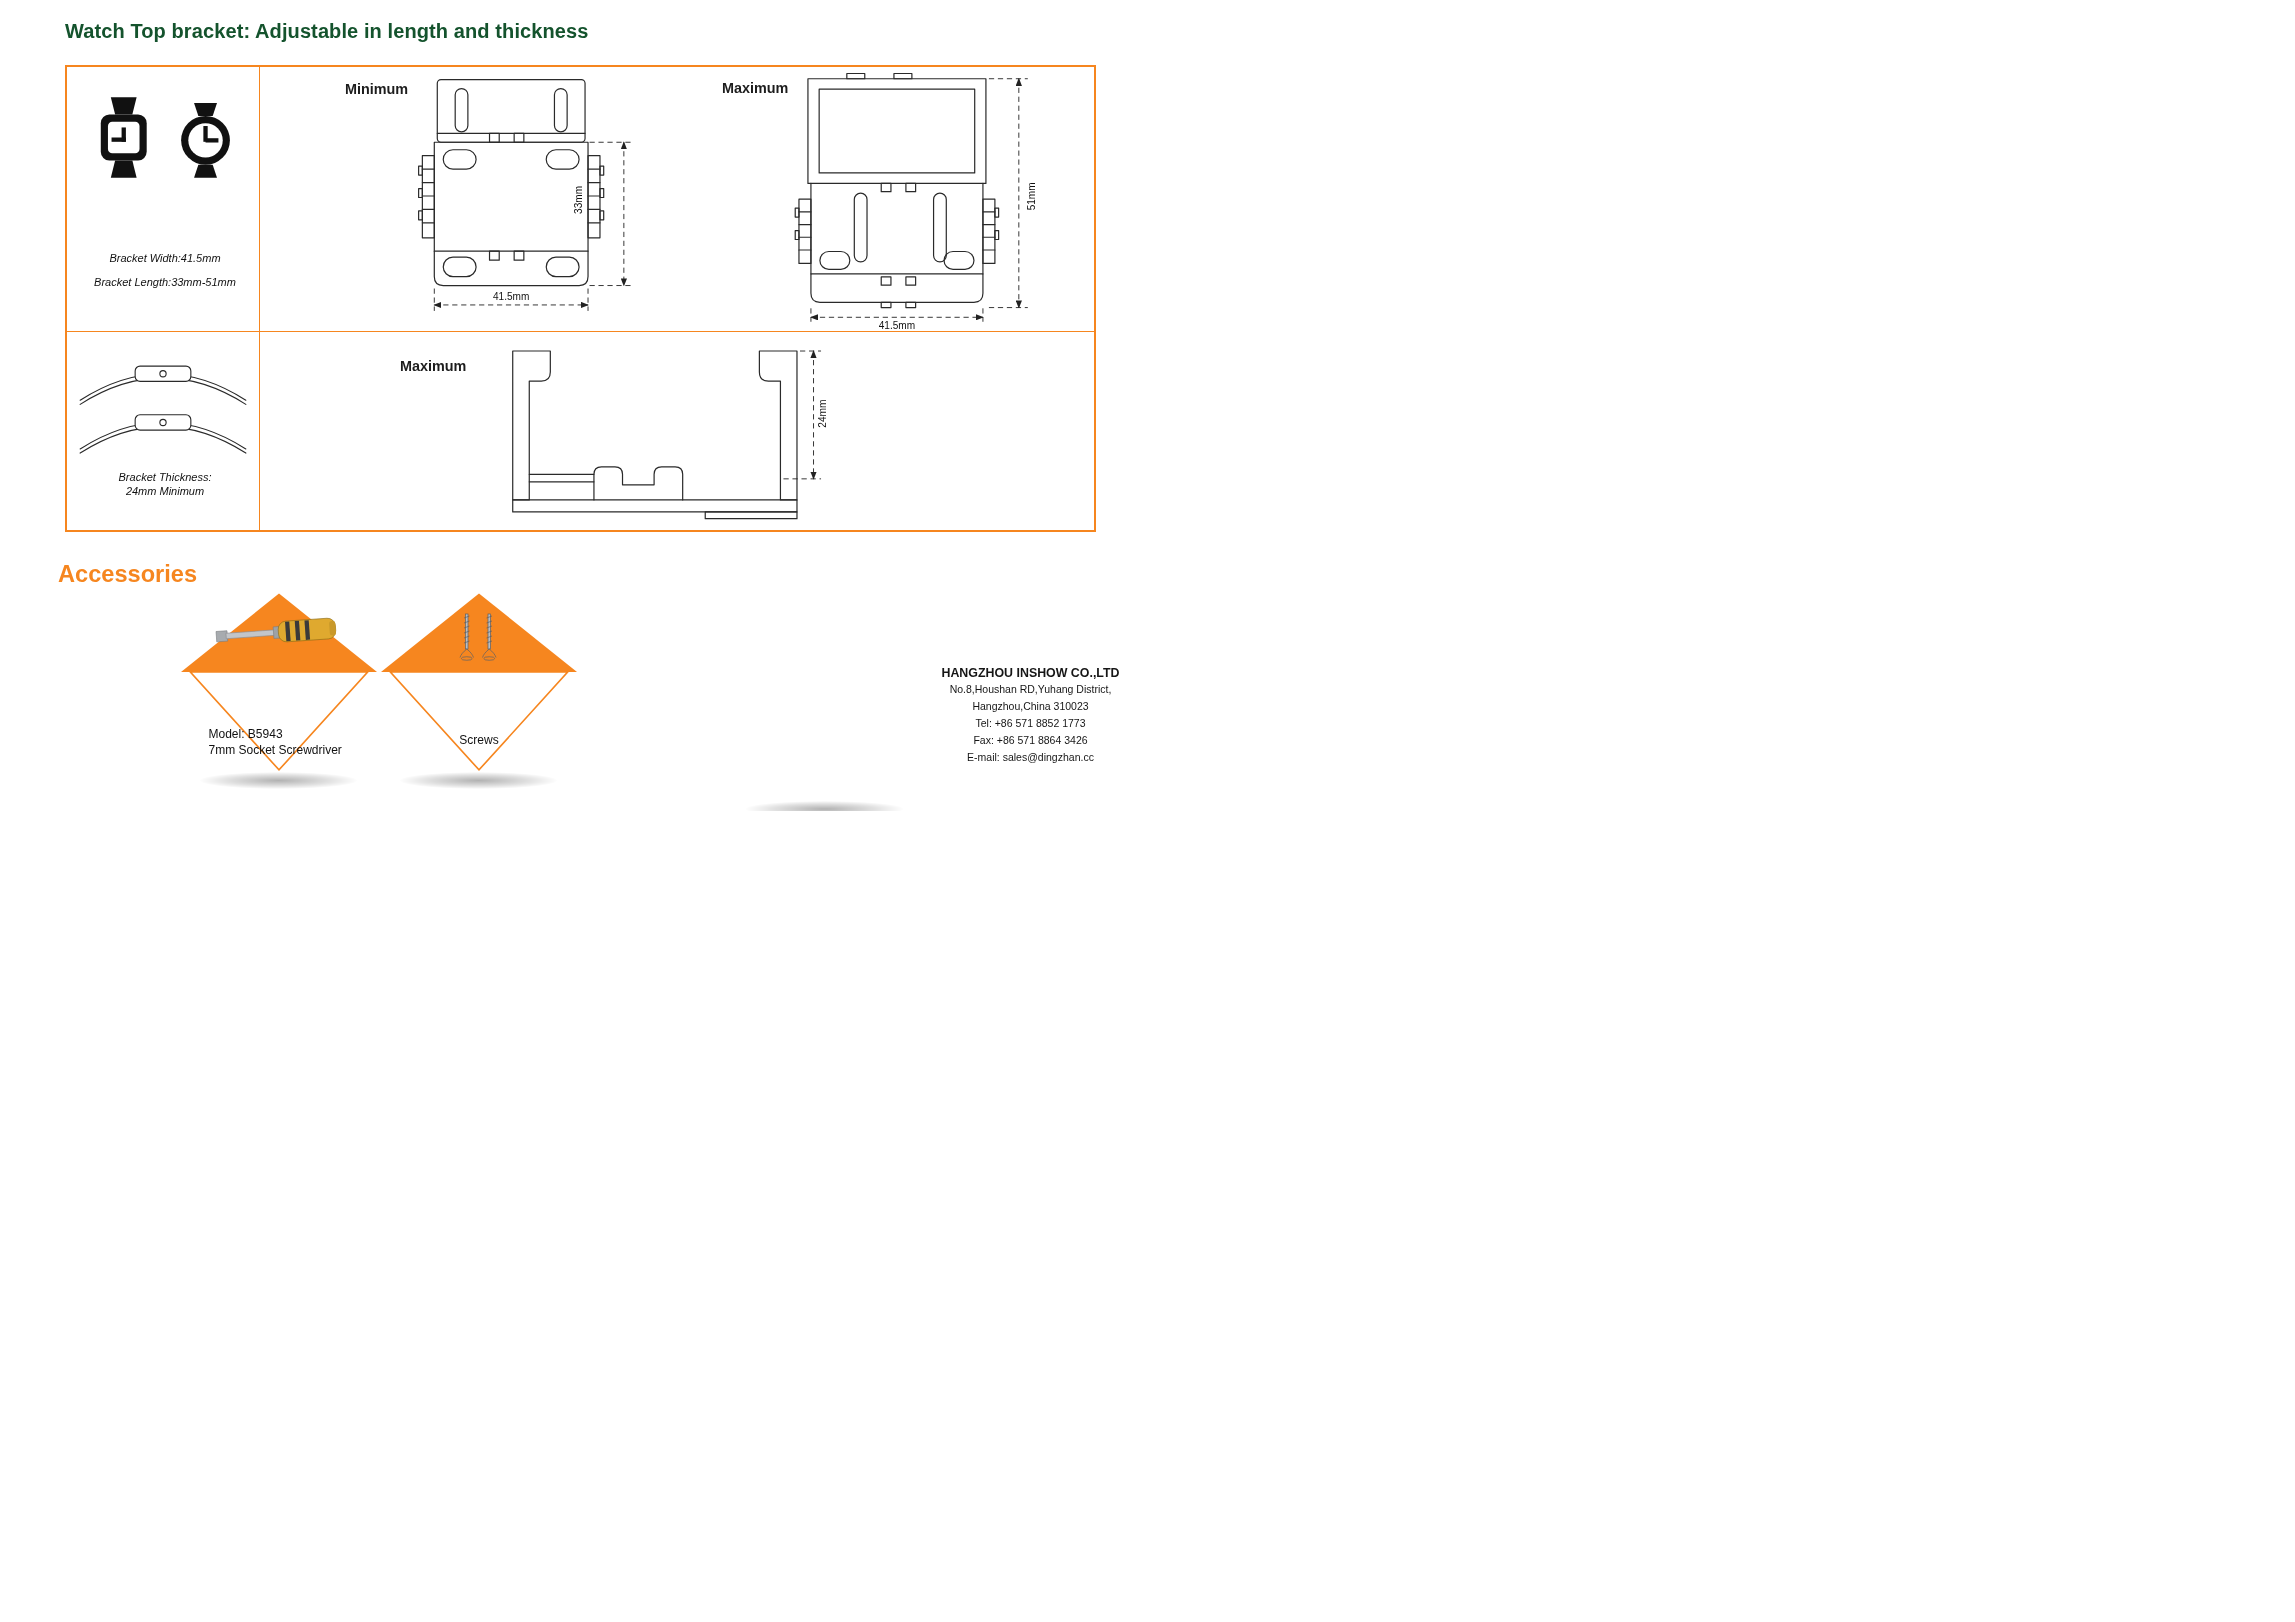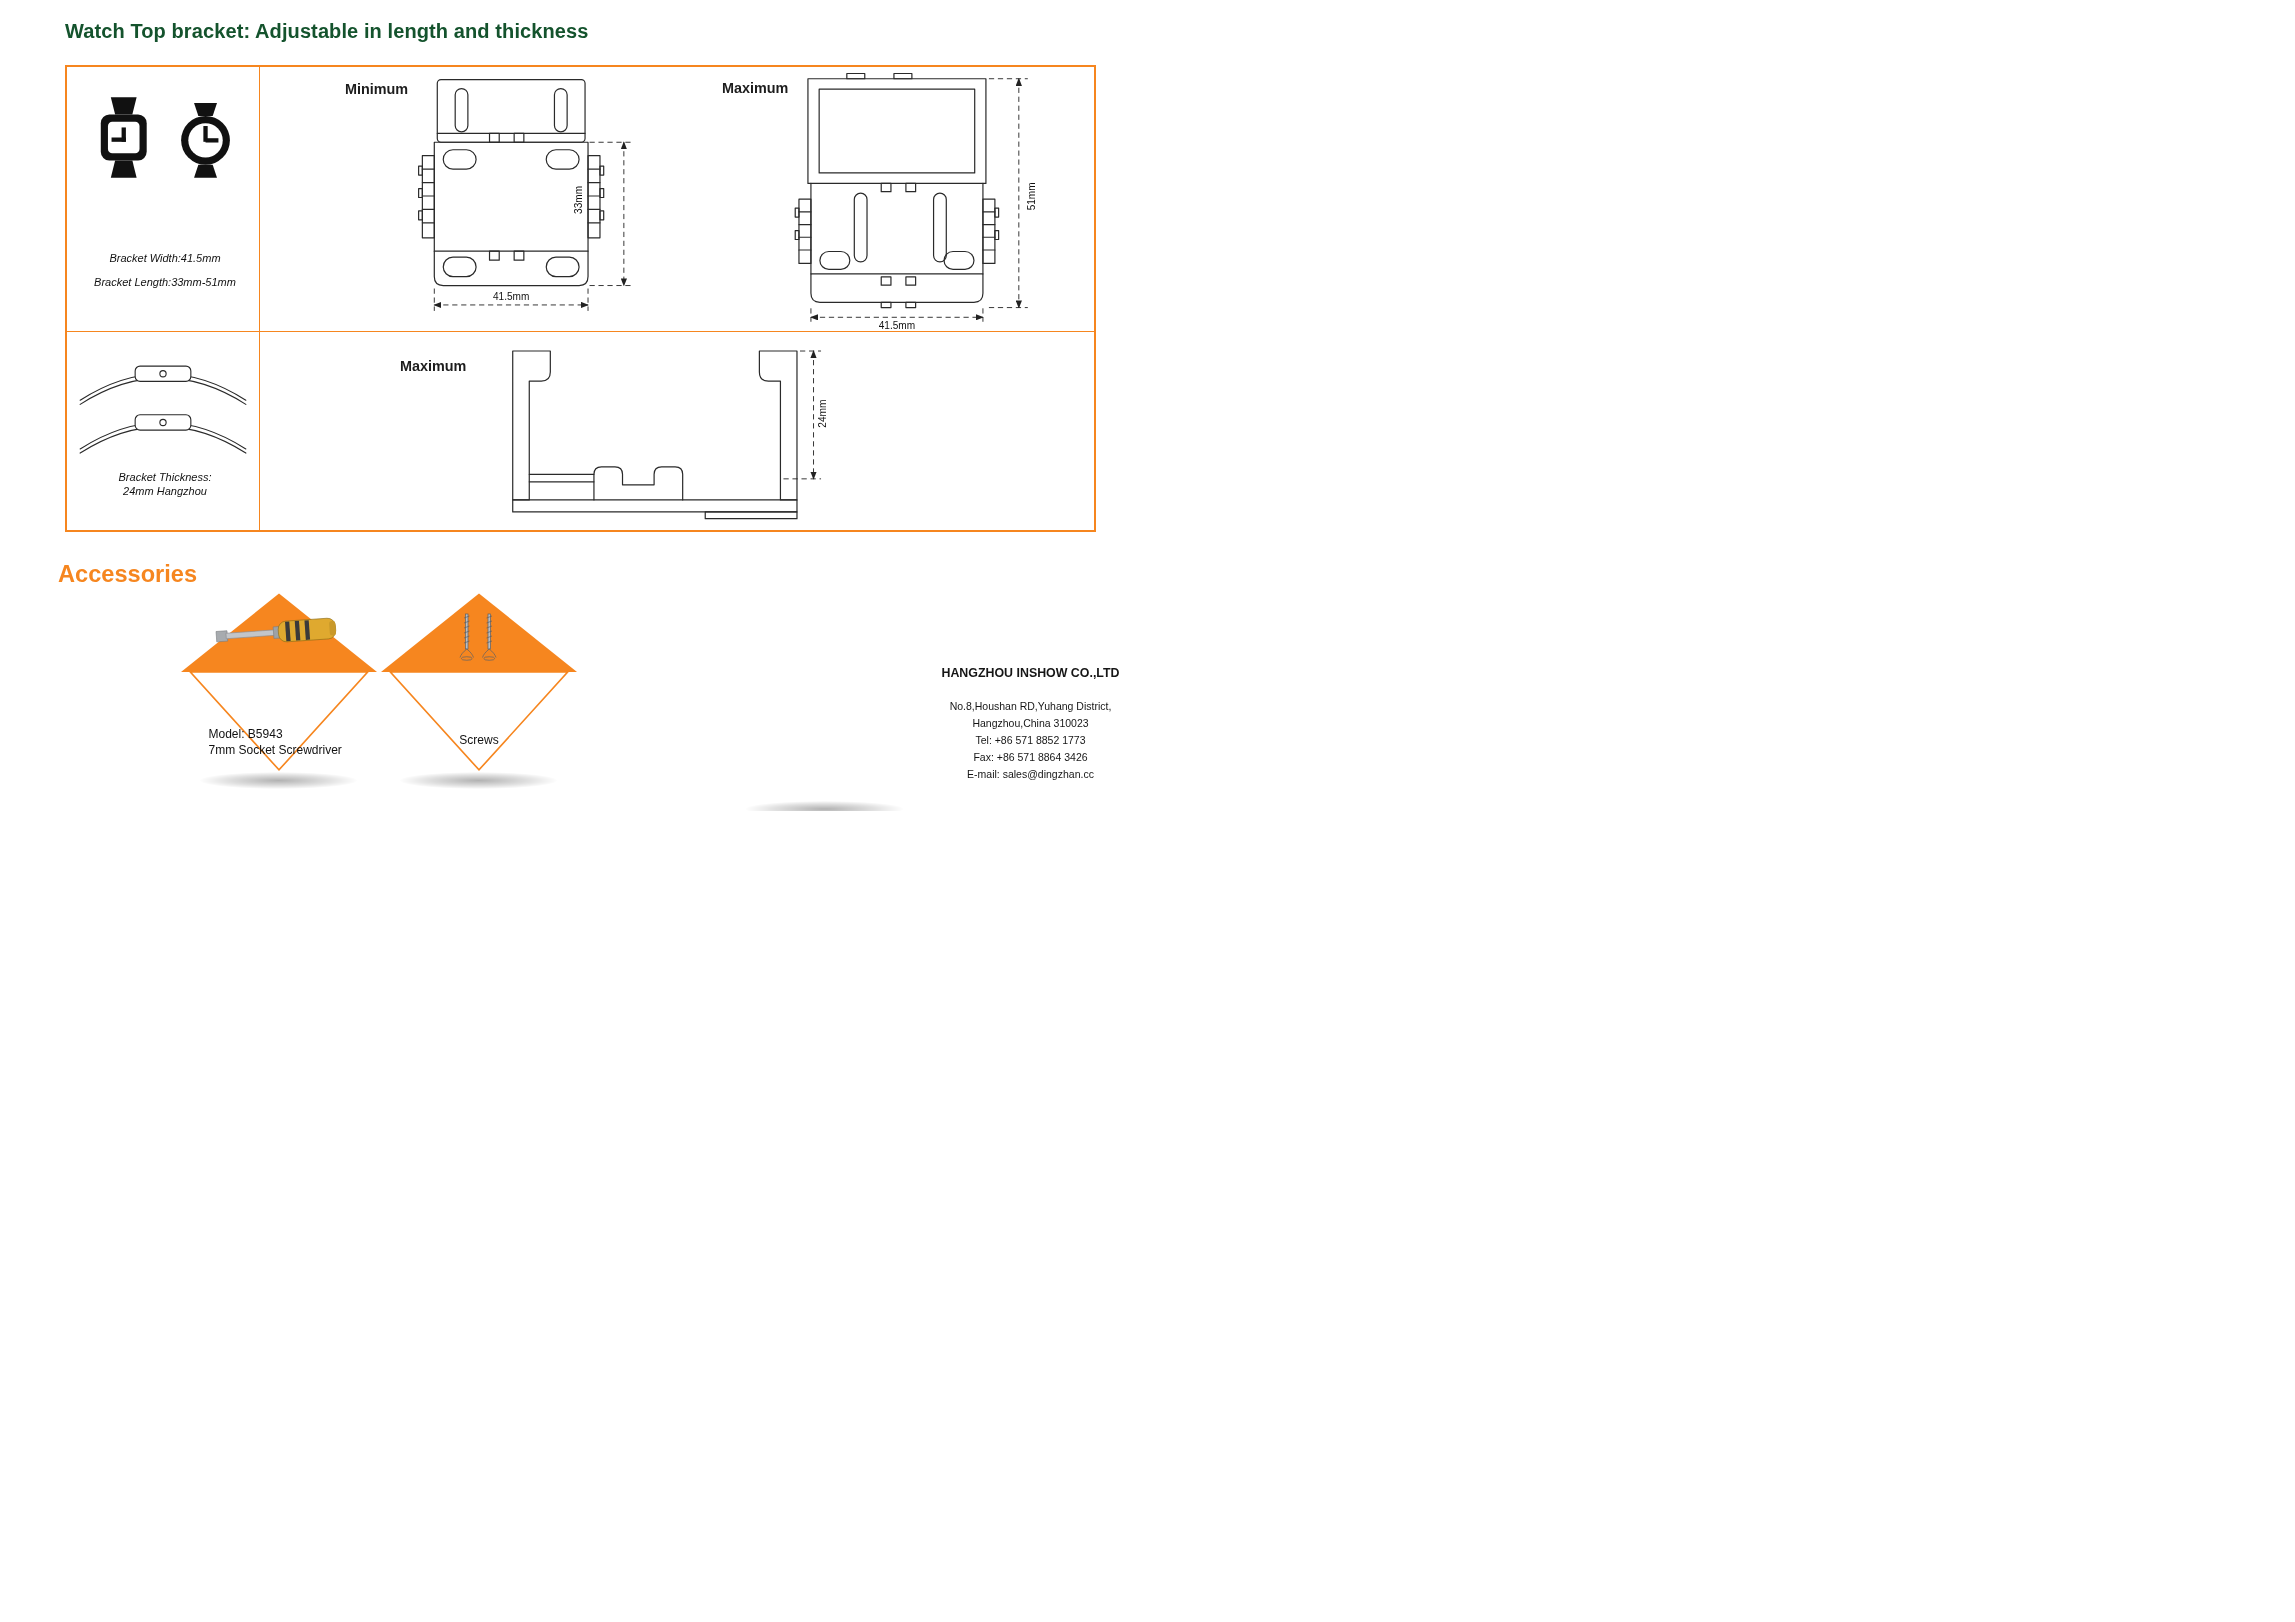--- a/index.html
+++ b/index.html
@@ -50,21 +50,21 @@
   .logo-inner{ display:inline-block; text-align:left; }
   .logo-text{
     font-size:29px; font-weight:800; color:#141414; letter-spacing:-0.7px; line-height:29px;
   }
   .logo-site{
     font-size:8.2px; color:#F6861F; margin-top:1.3px; letter-spacing:0.1px;
   }
   .company-block{
     left:916px; top:666px; width:229px; text-align:center;
   }
-  .company-name{ font-size:12.4px; font-weight:700; color:#161616; margin-bottom:18px; }
+  .company-name{ font-size:12.4px; font-weight:700; color:#161616; margin-bottom:1px; }
   .company-line{ font-size:10.5px; color:#161616; line-height:17px; }
   svg{ display:block; }
   .draw{ stroke:#2a2a2a; stroke-width:1.6; fill:none; stroke-linejoin:round; stroke-linecap:round; }
   .dim{ stroke:#222; stroke-width:1.2; fill:none; stroke-dasharray:7 5; }
   .dimtext{ font-family:"Liberation Sans", sans-serif; font-size:13.5px; fill:#111; }
 </style>
 </head>
 <body>
 
 <div class="page">
@@ -214,21 +214,21 @@
       </g>
       <g class="draw">
         <path d="M6,132 Q125,56 244,132"></path>
         <path d="M6,138 Q125,62 244,138"></path>
         <rect x="85" y="83" width="80" height="22" rx="7" fill="#fff"></rect>
         <circle cx="125" cy="94" r="4.5" fill="#fff"></circle>
       </g>
     </svg>
     <div class="abs cell-label" style="left:6.5px; top:404px; width:183px;">
       <div>Bracket Thickness:</div>
-      <div>24mm Hangzhou</div>
+      <div>24mm Minimum</div>
     </div>
 
     <div class="abs view-label" style="left:313px; top:291px;">Maximum</div>
     <svg class="abs" style="left:429px; top:278px;" width="335" height="188" viewBox="0 0 445 250">
       <defs>
         <marker id="arrowS" markerWidth="9" markerHeight="7" refX="8" refY="3.5" orient="auto-start-reverse">
           <path d="M0,0 L9,3.5 L0,7 Z" fill="#222"></path>
         </marker>
       </defs>
       <g class="draw">

